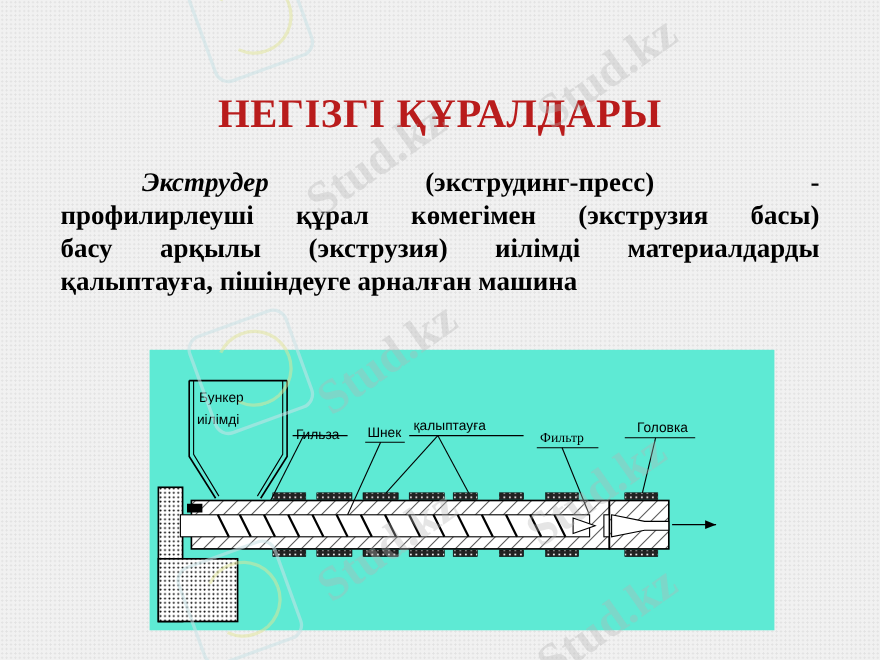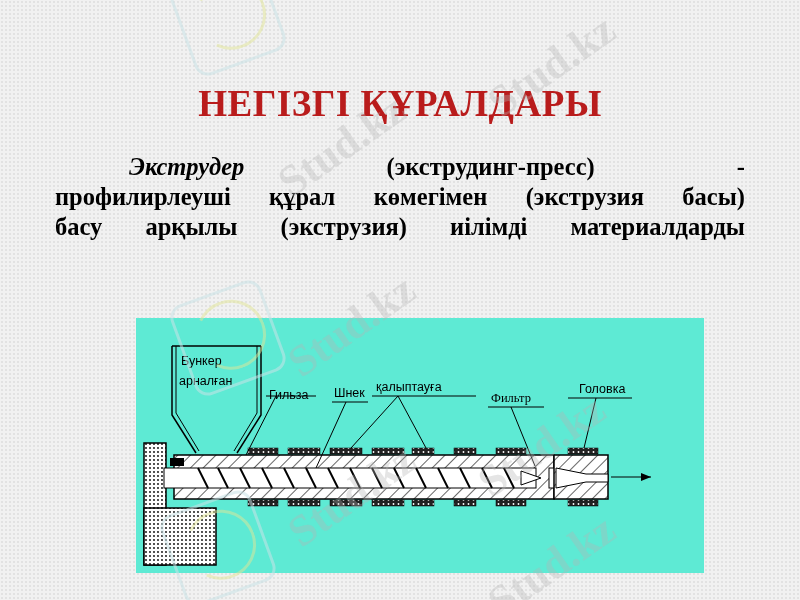--- a/index.html
+++ b/index.html
@@ -66,20 +66,21 @@
 <div class="title">НЕГІЗГІ ҚҰРАЛДАРЫ</div>
 
 <div class="para">
   <span class="line l1">
     <span><span class="indent"></span><em>Экструдер</em></span>
     <span>(экструдинг-пресс)</span>
     <span>-</span>
   </span>
   <span class="line">профилирлеуші құрал көмегімен (экструзия басы)</span>
   <span class="line">басу арқылы (экструзия)  иілімді материалдарды</span>
+  <span class="line last">қалыптауға, пішіндеуге арналған машина</span>
 </div>
 
 <div class="diagram">
   <svg width="568" height="255" viewBox="0 0 568 255">
     <defs>
       <pattern id="dots" width="4" height="4" patternUnits="userSpaceOnUse">
         <rect width="4" height="4" fill="#fff"></rect>
         <circle cx="2" cy="2" r="0.9" fill="#000"></circle>
       </pattern>
       <pattern id="hatch" width="9" height="9" patternUnits="userSpaceOnUse" patternTransform="rotate(45)">
@@ -158,19 +159,19 @@
       <line x1="236" y1="78" x2="340" y2="78"></line>
         <line x1="262" y1="78" x2="215" y2="130"></line>
         <line x1="262" y1="78" x2="290" y2="130"></line>
       <line x1="352" y1="89" x2="408" y2="89"></line>
         <line x1="375" y1="89" x2="399" y2="148"></line>
       <line x1="432" y1="80" x2="496" y2="80"></line>
         <line x1="460" y1="80" x2="448" y2="130"></line>
     </g>
   </svg>
   <span class="dlabel" style="left:45px; top:36px;">Бункер</span>
-  <span class="dlabel" style="left:43px; top:56px;">арналған</span>
+  <span class="dlabel" style="left:43px; top:56px;">иілімді</span>
   <span class="dlabel" style="left:133px; top:70px;">Гильза</span>
   <span class="dlabel" style="left:198px; top:68px;">Шнек</span>
   <span class="dlabel" style="left:240px; top:62px;">қалыптауға</span>
   <span class="dlabel" style="left:355px; top:73px;font-family:Liberation Serif, serif;">Фильтр</span>
   <span class="dlabel" style="left:443px; top:64px;">Головка</span>
 </div>
 
 </body></html>

